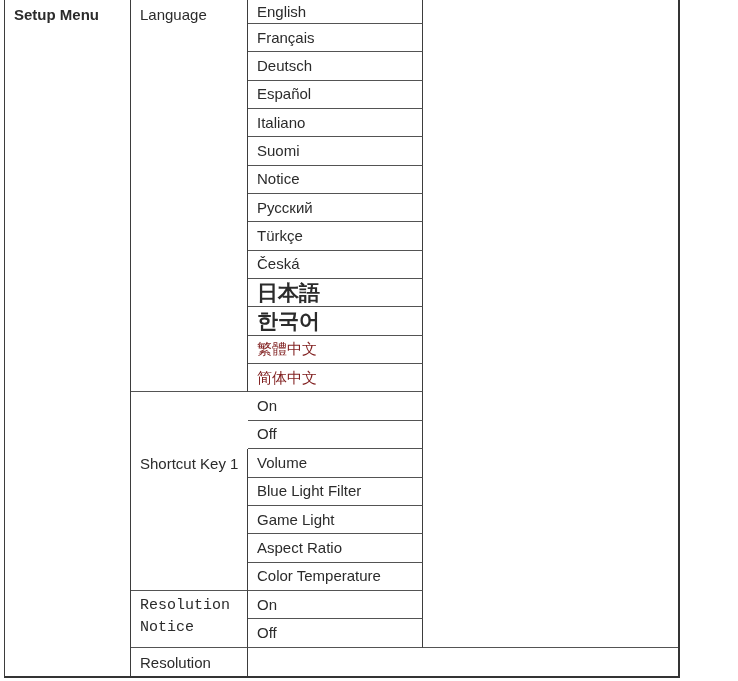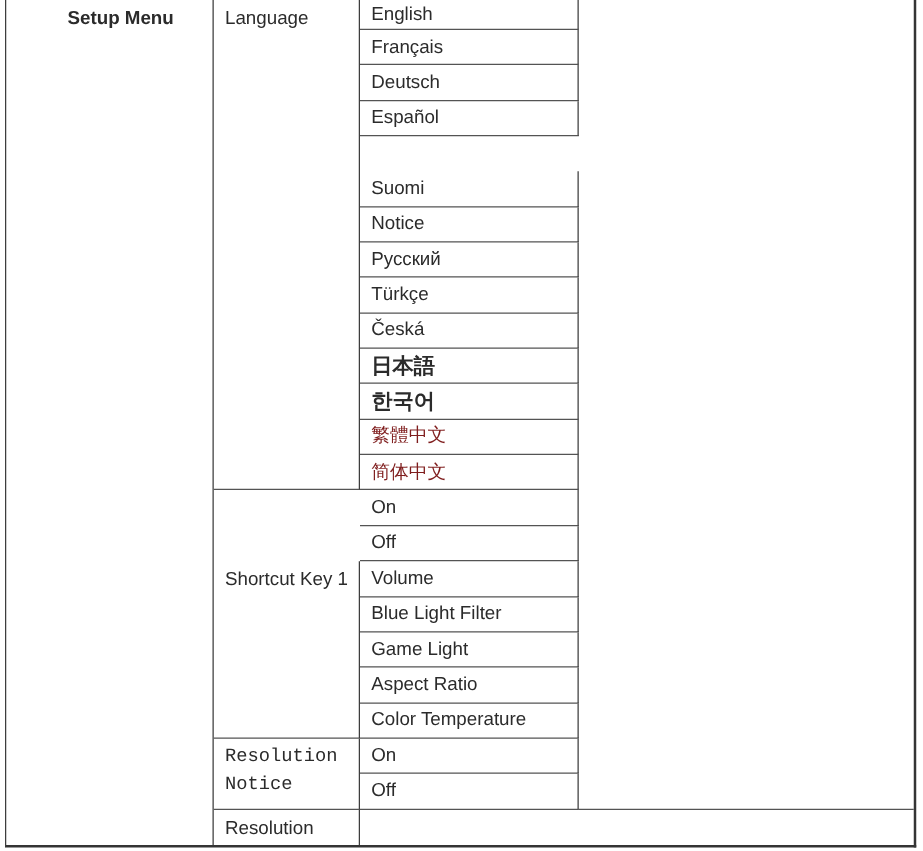--- a/index.html
+++ b/index.html
@@ -17,31 +17,30 @@
     position: relative;
     width: 738px;
     height: 681px;
     background: #ffffff;
   }
   
   .osd-table {
     position: absolute;
     left: 4px;
     top: 0;
-    width: 729px;
+    width: 676px;
     height: 678px;
     box-sizing: border-box;
     display: grid;
     grid-template-columns: 126px 117px 175px 1fr;
     grid-template-rows: 24px repeat(23, 28.35px);
     border-left: 1px solid #3d3d3d;
     border-right: 2px solid #343434;
     border-bottom: 2px solid #343434;
     background: #ffffff;
-    padding-left: 40px;
   }
   .cell {
     box-sizing: border-box;
     display: flex;
     align-items: center;
     padding: 0 8px 0 9px;
     font-size: 15px;
     color: #2b2b2b;
     border-right: 1px solid #3d3d3d;
     border-bottom: 1px solid #545454;
@@ -49,21 +48,21 @@
     white-space: normal;
     line-height: 20px;
   }
   .label {
     align-items: flex-start;
     padding-top: 4px;
     line-height: 22px;
   }
   .bold { font-weight: bold; }
   .muted { color: #7f1d1d; }
-  .cjk-strong { font-weight: 600; font-size: 17px; }
+  .cjk-strong { font-weight: 600; font-size: 21px; }
   .no-bottom { border-bottom: none; }
   .no-right { border-right: none; }
 
   .c-setup      { grid-area: 1 / 1 / 25 / 2; }
   .c-lang       { grid-area: 1 / 2 / 15 / 3; }
   .c-amd        { grid-area: 15 / 2 / 17 / 3; }
   .c-sk         { grid-area: 17 / 2 / 22 / 3; }
   .c-res        { grid-area: 22 / 2 / 24 / 3; font-family: Liberation Mono, monospace; }
   .c-info       { grid-area: 24 / 2 / 25 / 3; }
   .c-right-empty{ grid-area: 1 / 4 / 24 / 5; }
@@ -75,20 +74,21 @@
 <div class="page">
   <div class="osd-table">
 
     <div class="cell label bold c-setup no-bottom">Setup Menu</div>
 
     <div class="cell" style="grid-area:1/3">English</div>
     <div class="cell label c-lang">Language</div>
     <div class="cell" style="grid-area:2/3">Français</div>
     <div class="cell" style="grid-area:3/3">Deutsch</div>
     <div class="cell" style="grid-area:4/3">Español</div>
+    <div class="cell" style="grid-area:5/3">Italiano</div>
     <div class="cell" style="grid-area:6/3">Suomi</div>
     <div class="cell" style="grid-area:7/3">Notice</div>
     <div class="cell" style="grid-area:8/3">Русский</div>
     <div class="cell" style="grid-area:9/3">Türkçe</div>
     <div class="cell" style="grid-area:10/3">Česká</div>
     <div class="cell cjk-strong" style="grid-area:11/3">日本語</div>
     <div class="cell cjk-strong" style="grid-area:12/3">한국어</div>
     <div class="cell muted" style="grid-area:13/3">繁體中文</div>
     <div class="cell muted" style="grid-area:14/3">简体中文</div>
 

